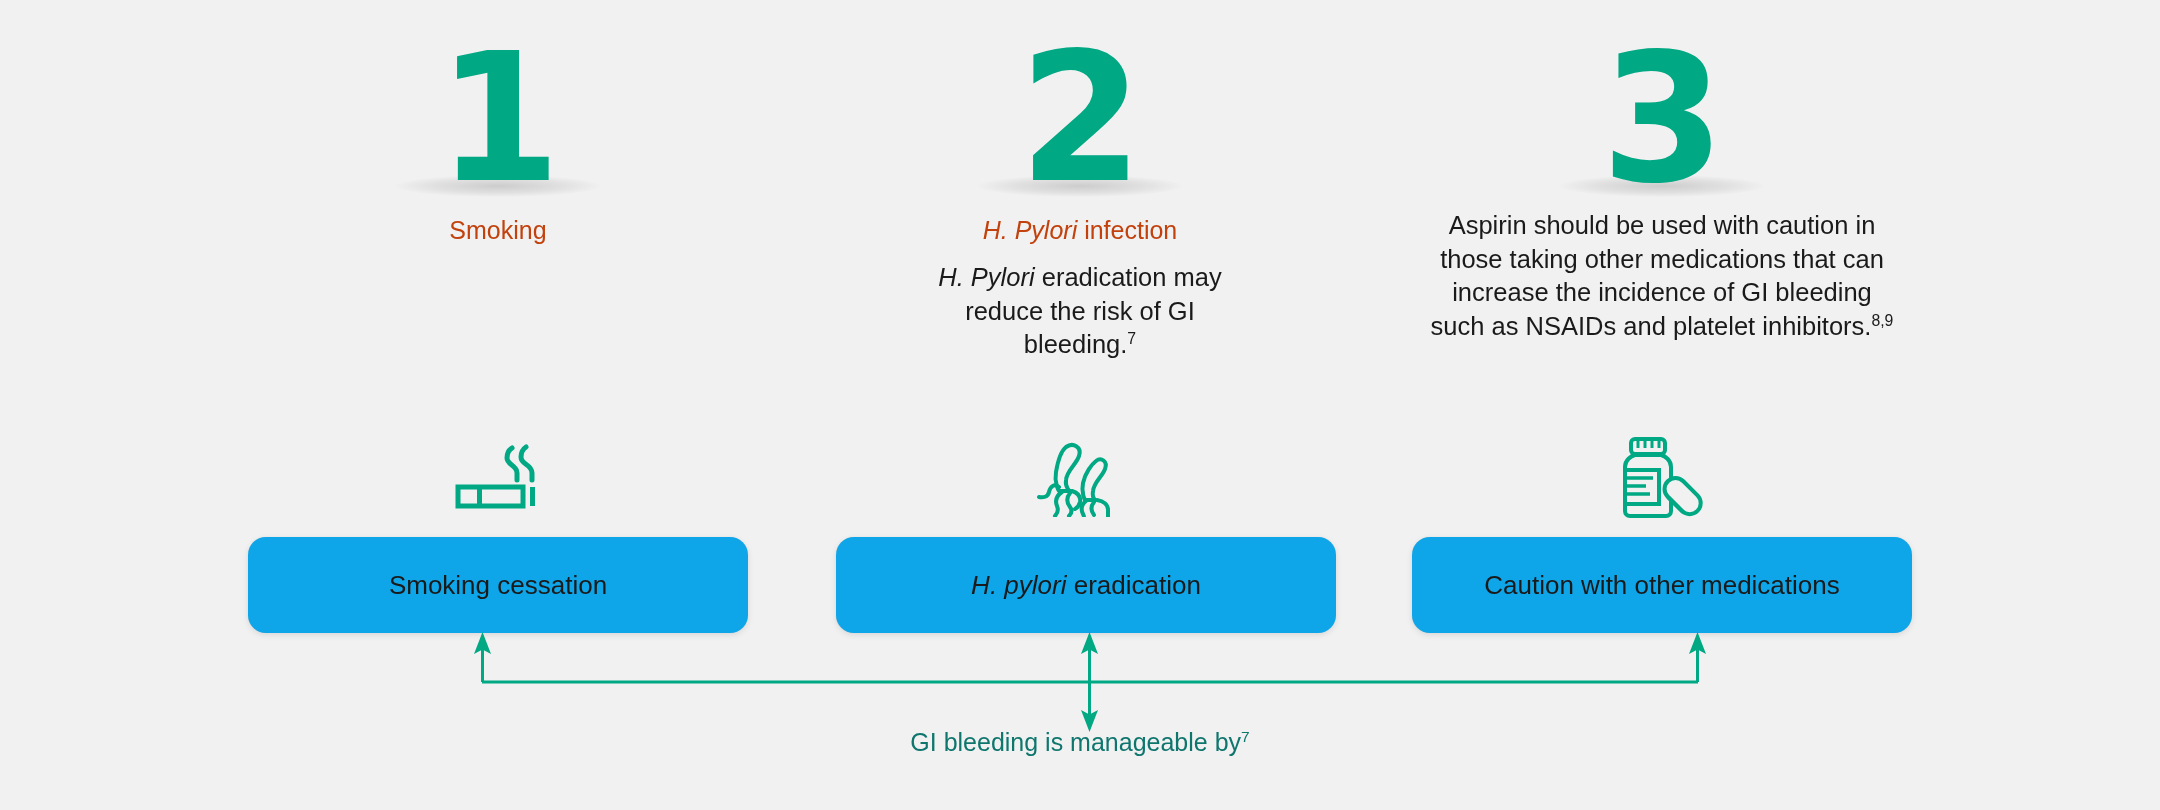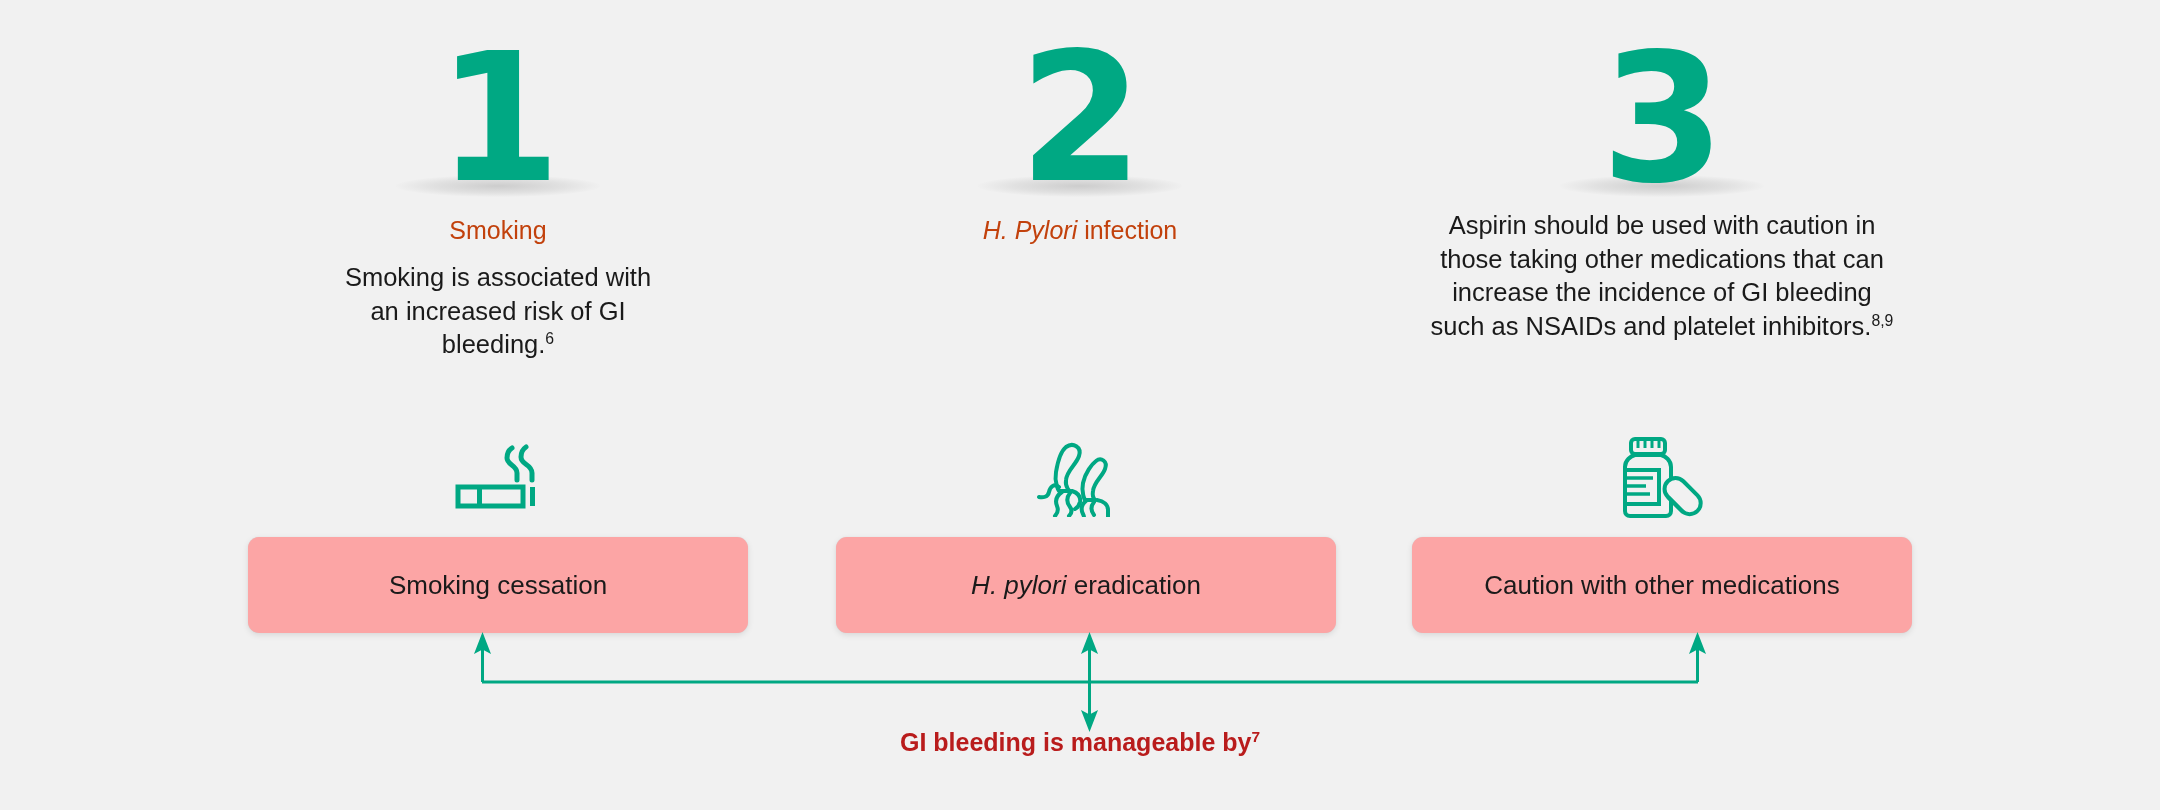--- a/index.html
+++ b/index.html
@@ -124,22 +124,22 @@
     align-items: center;
     justify-content: center;
   }
   .icon-wrap svg { display: block; }
 
   
   .card {
     position: absolute;
     top: 537px;
     height: 96px;
-    background: #fca5a5;
-    border-radius: 11px;
+    background: #0ea5e9;
+    border-radius: 18px;
     box-shadow: 0 2px 6px rgba(0,0,0,0.10), 0 0 1px rgba(0,0,0,0.10);
     display: flex;
     align-items: center;
     justify-content: center;
     color: #1a1a1a;
     font-size: 26px;
   }
   .card .ital { font-style: italic; }
   .card-1 { left: 248px;  width: 500px; }
   .card-2 { left: 830px;  width: 500px; margin-left: 6px; }
@@ -156,60 +156,60 @@
   }
 
   
   .footer-caption {
     position: absolute;
     left: 0;
     top: 728px;
     width: 2160px;
     text-align: center;
     font-size: 25px;
-    font-weight: bold;
-    color: #b91c1c;
+    font-weight: normal;
+    color: #0f766e;
   }
 </style>
 </head>
 <body>
 
 <div class="canvas">
 
   <div class="columns">
 
     <div class="column col-1">
       <div class="numeral-wrap">
         <div class="numeral-shadow"></div>
         <span class="numeral">1</span>
       </div>
       <div class="col-heading">
         <span class="ital"></span><span>Smoking</span>
-      </div>
-      <div class="col-body">
-        <span class="ital"></span><span>Smoking is associated with an increased risk of GI bleeding.</span><sup>6</sup>
       </div>
       <div class="icon-wrap">
         <svg width="86" height="70" viewBox="0 0 86 70" fill="none" xmlns="http://www.w3.org/2000/svg">
           <rect x="3" y="44" width="65" height="19" stroke="#00a883" stroke-width="5"></rect>
           <line x1="24.5" y1="44" x2="24.5" y2="63" stroke="#00a883" stroke-width="5"></line>
           <line x1="77.5" y1="44" x2="77.5" y2="63" stroke="#00a883" stroke-width="5"></line>
           <path d="M62 37 V30 C62 22 52 22 52 15 C52 10 54 7 57 5" stroke="#00a883" stroke-width="5" stroke-linecap="round" fill="none"></path>
           <path d="M77 37 V30 C77 21 66 22 66 14 C66 9 68 6 71 4" stroke="#00a883" stroke-width="5" stroke-linecap="round" fill="none"></path>
         </svg>
       </div>
     </div>
 
     <div class="column col-2">
       <div class="numeral-wrap">
         <div class="numeral-shadow"></div>
         <span class="numeral">2</span>
       </div>
       <div class="col-heading">
         <span class="ital">H. Pylori</span><span> infection</span>
+      </div>
+      <div class="col-body">
+        <span class="ital">H. Pylori</span><span> eradication may reduce the risk of GI bleeding.</span><sup>7</sup>
       </div>
       <div class="icon-wrap">
         <svg width="86" height="78" viewBox="0 0 86 78" fill="none" xmlns="http://www.w3.org/2000/svg">
           <path d="M29 8 C36 3 45 8 42 17 C39 26 30 31 29 41 C28 49 33 52 33 52 L22 52 C22 52 17 44 19 33 C21 21 24 12 29 8 Z" stroke="#00a883" stroke-width="4" stroke-linejoin="round" fill="none"></path>
           <path d="M59 22 C64 18 71 22 68 30 C65 38 57 43 56 52 C55 58 58 61 58 61 L48 61 C48 61 44 54 46 44 C48 34 55 25 59 22 Z" stroke="#00a883" stroke-width="4" stroke-linejoin="round" fill="none"></path>
           <path d="M22 48 C17 44 13 48 12 53 C11 58 6 59 2 58" stroke="#00a883" stroke-width="4" stroke-linecap="round" fill="none"></path>
           <path d="M25 53 C19 57 18 62 20 67 C22 72 20 75 18 77" stroke="#00a883" stroke-width="4" stroke-linecap="round" fill="none"></path>
           <path d="M33 54 C29 59 30 64 33 68 C36 72 34 75 32 77" stroke="#00a883" stroke-width="4" stroke-linecap="round" fill="none"></path>
           <path d="M35 52 C41 54 44 58 43 63 C42 67 40 69 38 70" stroke="#00a883" stroke-width="4" stroke-linecap="round" fill="none"></path>
           <path d="M49 62 C44 66 44 71 46 75 C47 77 47 77 47 78" stroke="#00a883" stroke-width="4" stroke-linecap="round" fill="none"></path>

